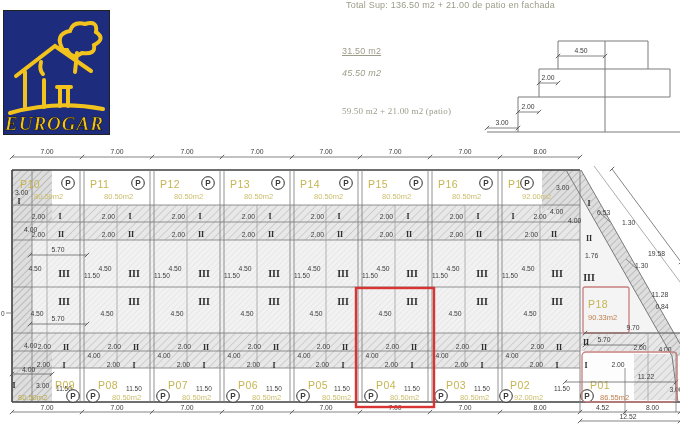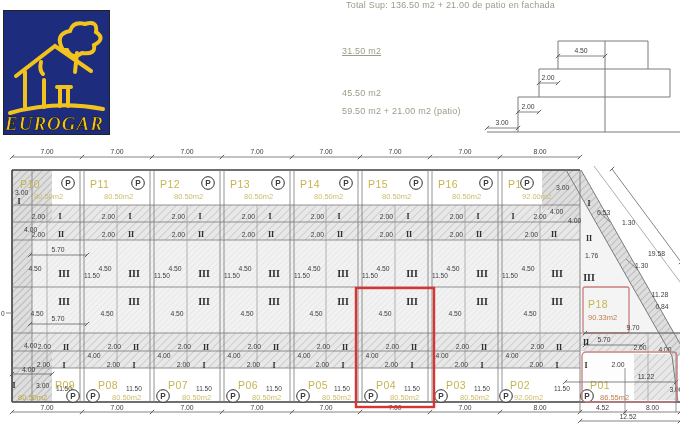--- a/index.html
+++ b/index.html
@@ -4,21 +4,21 @@
 <style>
   html,body{margin:0;padding:0;background:#fff;}
   .stage{position:relative;width:680px;height:426px;background:#fff;overflow:hidden;
          font-family:"Liberation Sans",sans-serif;}
   #cad{position:absolute;left:0;top:0;}
   #logo{position:absolute;left:3px;top:10px;width:107px;height:125px;}
   #summary{position:absolute;left:0;top:0;width:680px;color:var(--summary-text,#9c9c8a);
            font-size:9px;letter-spacing:.2px;}
   #summary .s-title{position:absolute;left:305px;top:0;white-space:nowrap;margin-left:41px;}
   #summary .s-line{position:absolute;left:342px;white-space:nowrap;}
-  #summary .l0{top:46px;text-decoration:underline;} #summary .l1{top:88px;} #summary .l2{top:106px;}
+  #summary .l0{top:46px;text-decoration:underline;} #summary .l1{top:68px;font-style:italic;} #summary .l2{top:106px;font-family:Liberation Serif, serif;}
 </style>
 </head>
 <body>
 
 <div class="stage">
 
   <svg id="cad" width="680" height="426" viewBox="0 0 680 426">
     <defs>
       <pattern id="hA" width="5.5" height="5.5" patternUnits="userSpaceOnUse" patternTransform="rotate(45)">
         <rect width="5.5" height="5.5" fill="#e8e8e8"></rect>

